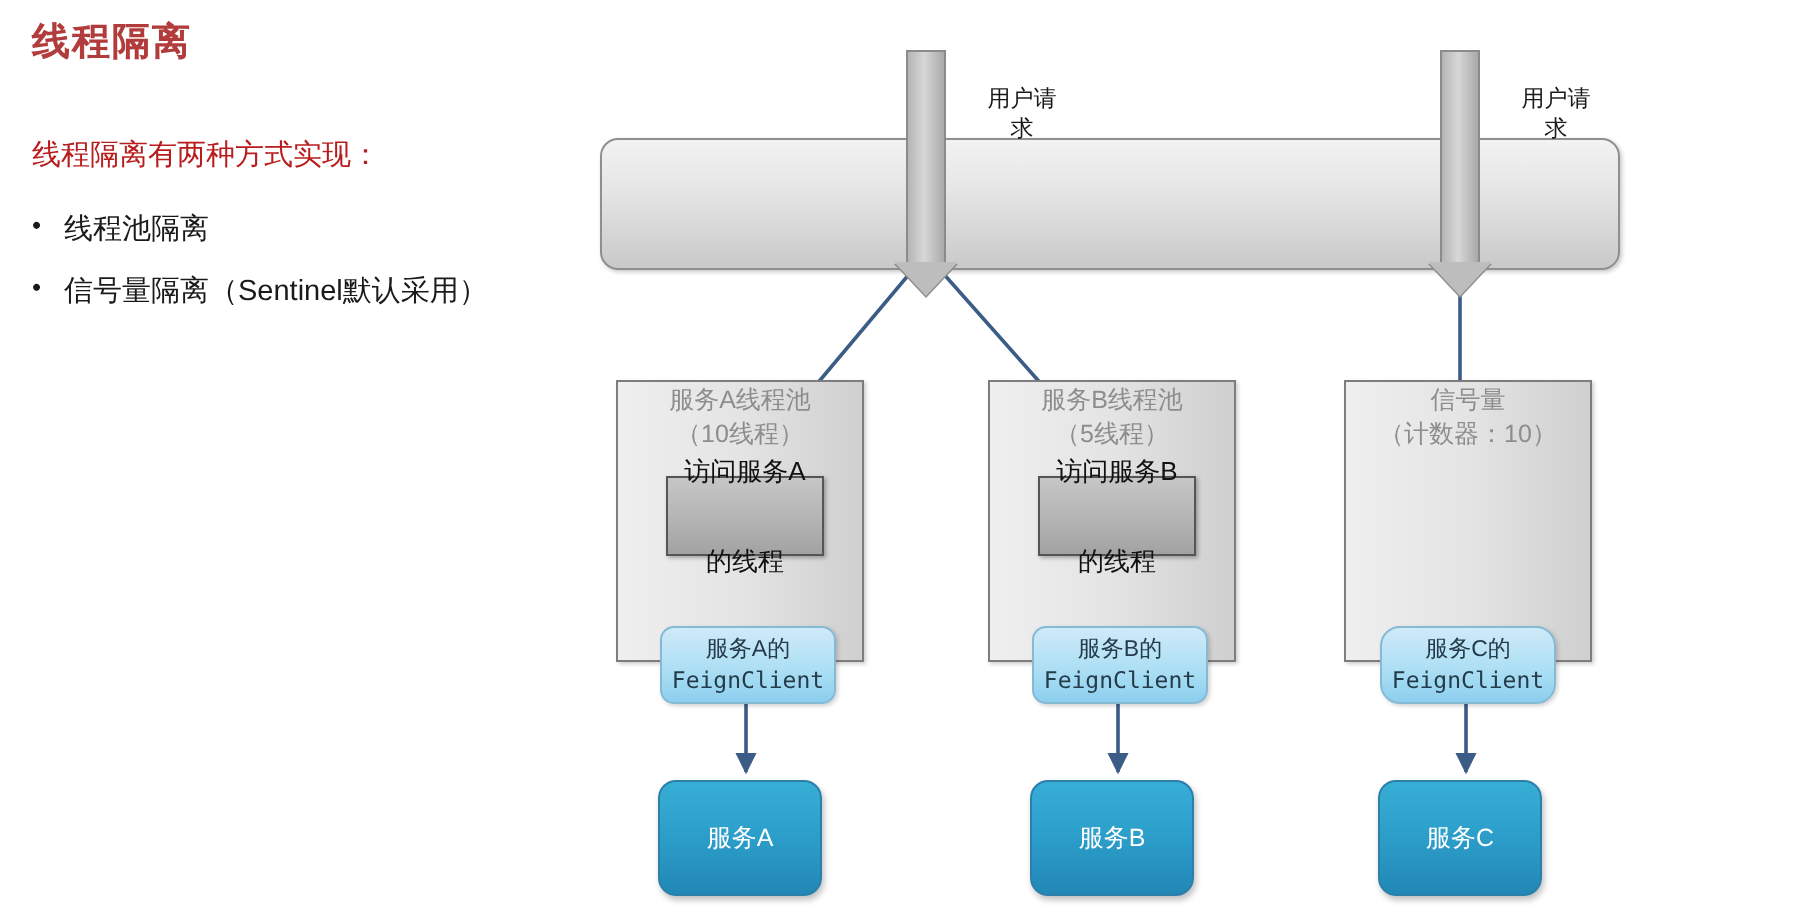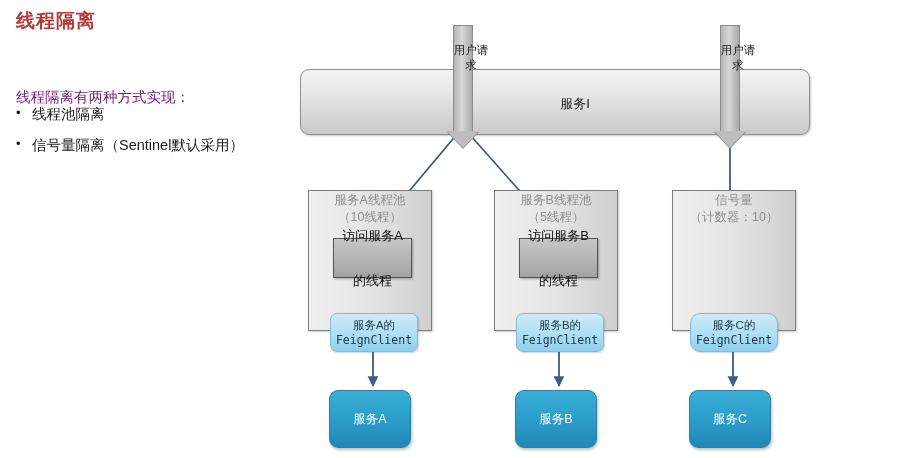--- a/index.html
+++ b/index.html
@@ -25,23 +25,22 @@
     font-weight: bold;
     color: #b23c3c;
     letter-spacing: 1px;
     white-space: nowrap;
   }
   #intro-line {
     position: absolute;
     left: 16px;
     top: 68px;
     font-size: 14.5px;
-    color: #701a75;
-    white-space: nowrap;
-    margin-top: 20px;
+    color: #b91c1c;
+    white-space: nowrap;
   }
   .bullet-row {
     position: absolute;
     left: 16px;
     font-size: 14.5px;
     color: #1a1a1a;
     white-space: nowrap;
     display: flex;
     align-items: flex-start;
   }
@@ -123,20 +122,21 @@
   .block-arrow .atext {
     position: absolute;
     left: 6px;
     top: 18px;
     width: 36px;
     font-size: 11.5px;
     line-height: 15px;
     color: #1a1a1a;
     text-align: center;
     letter-spacing: 0;
+    padding-left: 40px;
   }
   #arrow-left  { left: 447px; top: 25px; height: 107px; width: 32px; }
   #arrow-right { left: 714px; top: 25px; height: 107px; width: 32px; }
 
   
   .pool-box {
     position: absolute;
     border: 1px solid #7d7d7d;
     background: linear-gradient(to right, #efefef 0%, #e4e4e4 50%, #cfcfcf 100%);
     box-shadow: 1px 1px 2px rgba(0,0,0,0.2);
@@ -264,21 +264,20 @@
     <path d="M730,132 L730,308" stroke="#3b5c86" stroke-width="1.8" fill="none" marker-end="url(#ah)"></path>
 
     <path d="M373,352 L373,386" stroke="#3b5c86" stroke-width="1.8" fill="none" marker-end="url(#ah)"></path>
 
     <path d="M559,352 L559,386" stroke="#3b5c86" stroke-width="1.8" fill="none" marker-end="url(#ah)"></path>
 
     <path d="M733,352 L733,386" stroke="#3b5c86" stroke-width="1.8" fill="none" marker-end="url(#ah)"></path>
   </svg>
 
   <div id="service-i-box"></div>
-  <div id="service-i-label">服务I</div>
 
   <div class="block-arrow" id="arrow-left">
     <div class="shaft"></div>
     <div class="atext">用户请求</div>
     <div class="head"></div>
   </div>
 
   <div class="block-arrow" id="arrow-right">
     <div class="shaft"></div>
     <div class="atext">用户请求</div>

